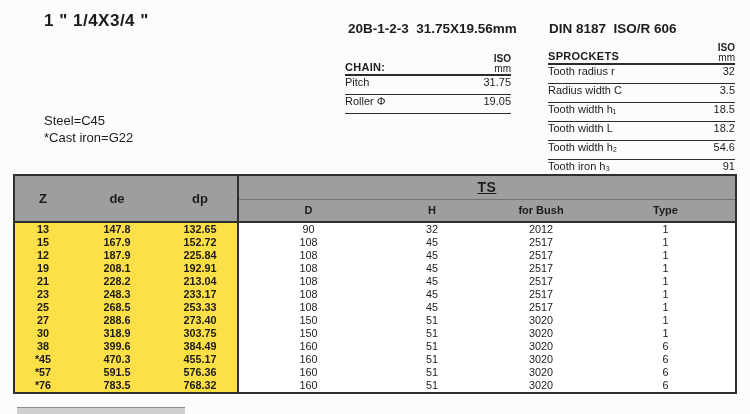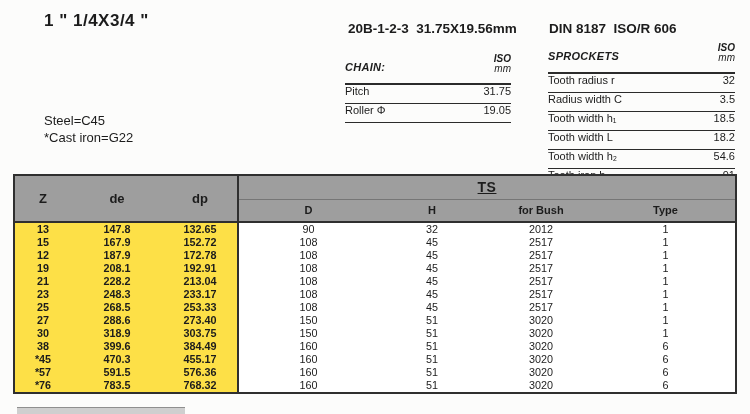--- a/index.html
+++ b/index.html
@@ -18,21 +18,21 @@
   .chain-code   { left:348px; top:21px;  font-size:13.5px; font-weight:bold; white-space:pre; }
   .standard     { left:549px; top:21px;  font-size:13.5px; font-weight:bold; white-space:pre; }
   .material     { left:44px;  top:112px; font-size:13px; line-height:17px; }
 
   
   .mini { font-size:11px; }
   .mini-chain     { left:345px; top:54px; width:166px; }
   .mini-sprockets { left:548px; top:43px; width:187px; }
   .mini-head {
     display:flex; justify-content:space-between; align-items:flex-end;
-    border-bottom:2px solid #2b2b2b; padding-bottom:10px;font-style:italic;
+    border-bottom:2px solid #2b2b2b; padding-bottom:1px;
   }
   .mini-title { font-weight:bold; font-size:11px; letter-spacing:0.3px; }
   .units { text-align:right; line-height:9.5px; font-size:10px; }
   .unit-system { font-weight:bold; display:block; }
   .unit-mm { display:block; }
   .mini-row {
     display:flex; justify-content:space-between; align-items:flex-start;
     height:19px; border-bottom:1.4px solid #2b2b2b; padding-bottom:1px;
   }
 
@@ -169,21 +169,21 @@
           <td>167.9</td>
           <td>152.72</td>
           <td>108</td>
           <td>45</td>
           <td>2517</td>
           <td>1</td>
         </tr>
         <tr>
           <td>12</td>
           <td>187.9</td>
-          <td>172.78</td>
+          <td>225.84</td>
           <td>108</td>
           <td>45</td>
           <td>2517</td>
           <td>1</td>
         </tr>
         <tr>
           <td>19</td>
           <td>208.1</td>
           <td>192.91</td>
           <td>108</td>

